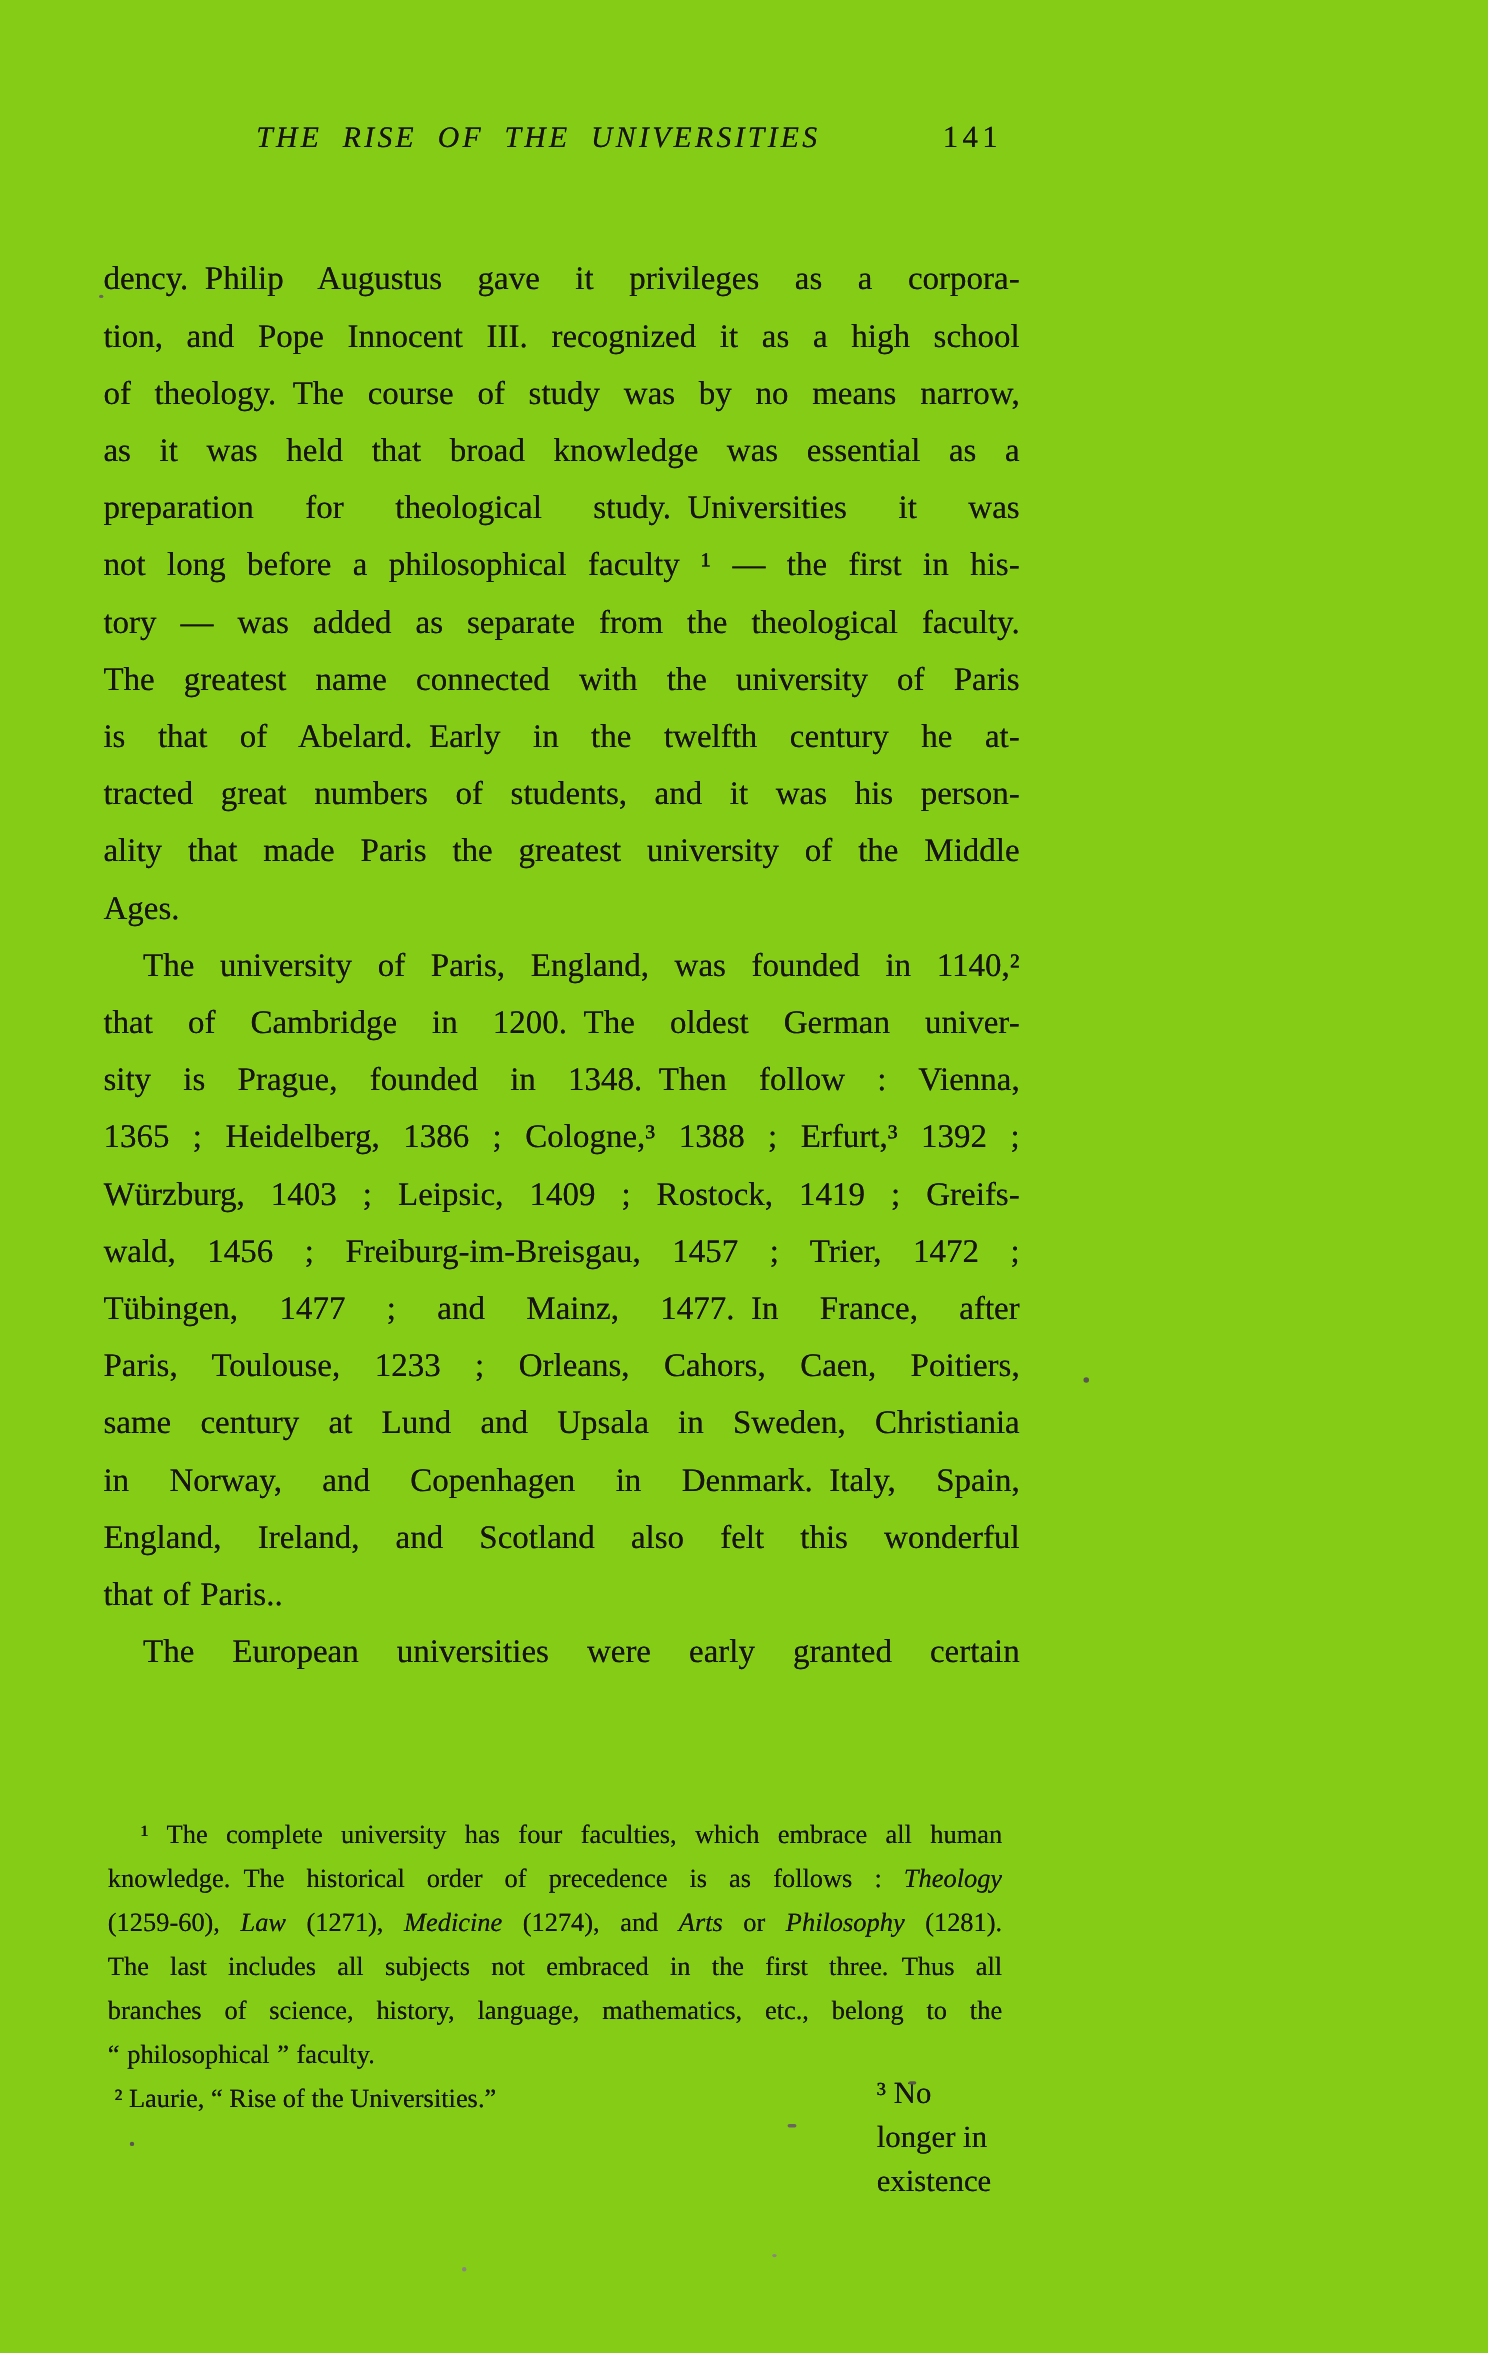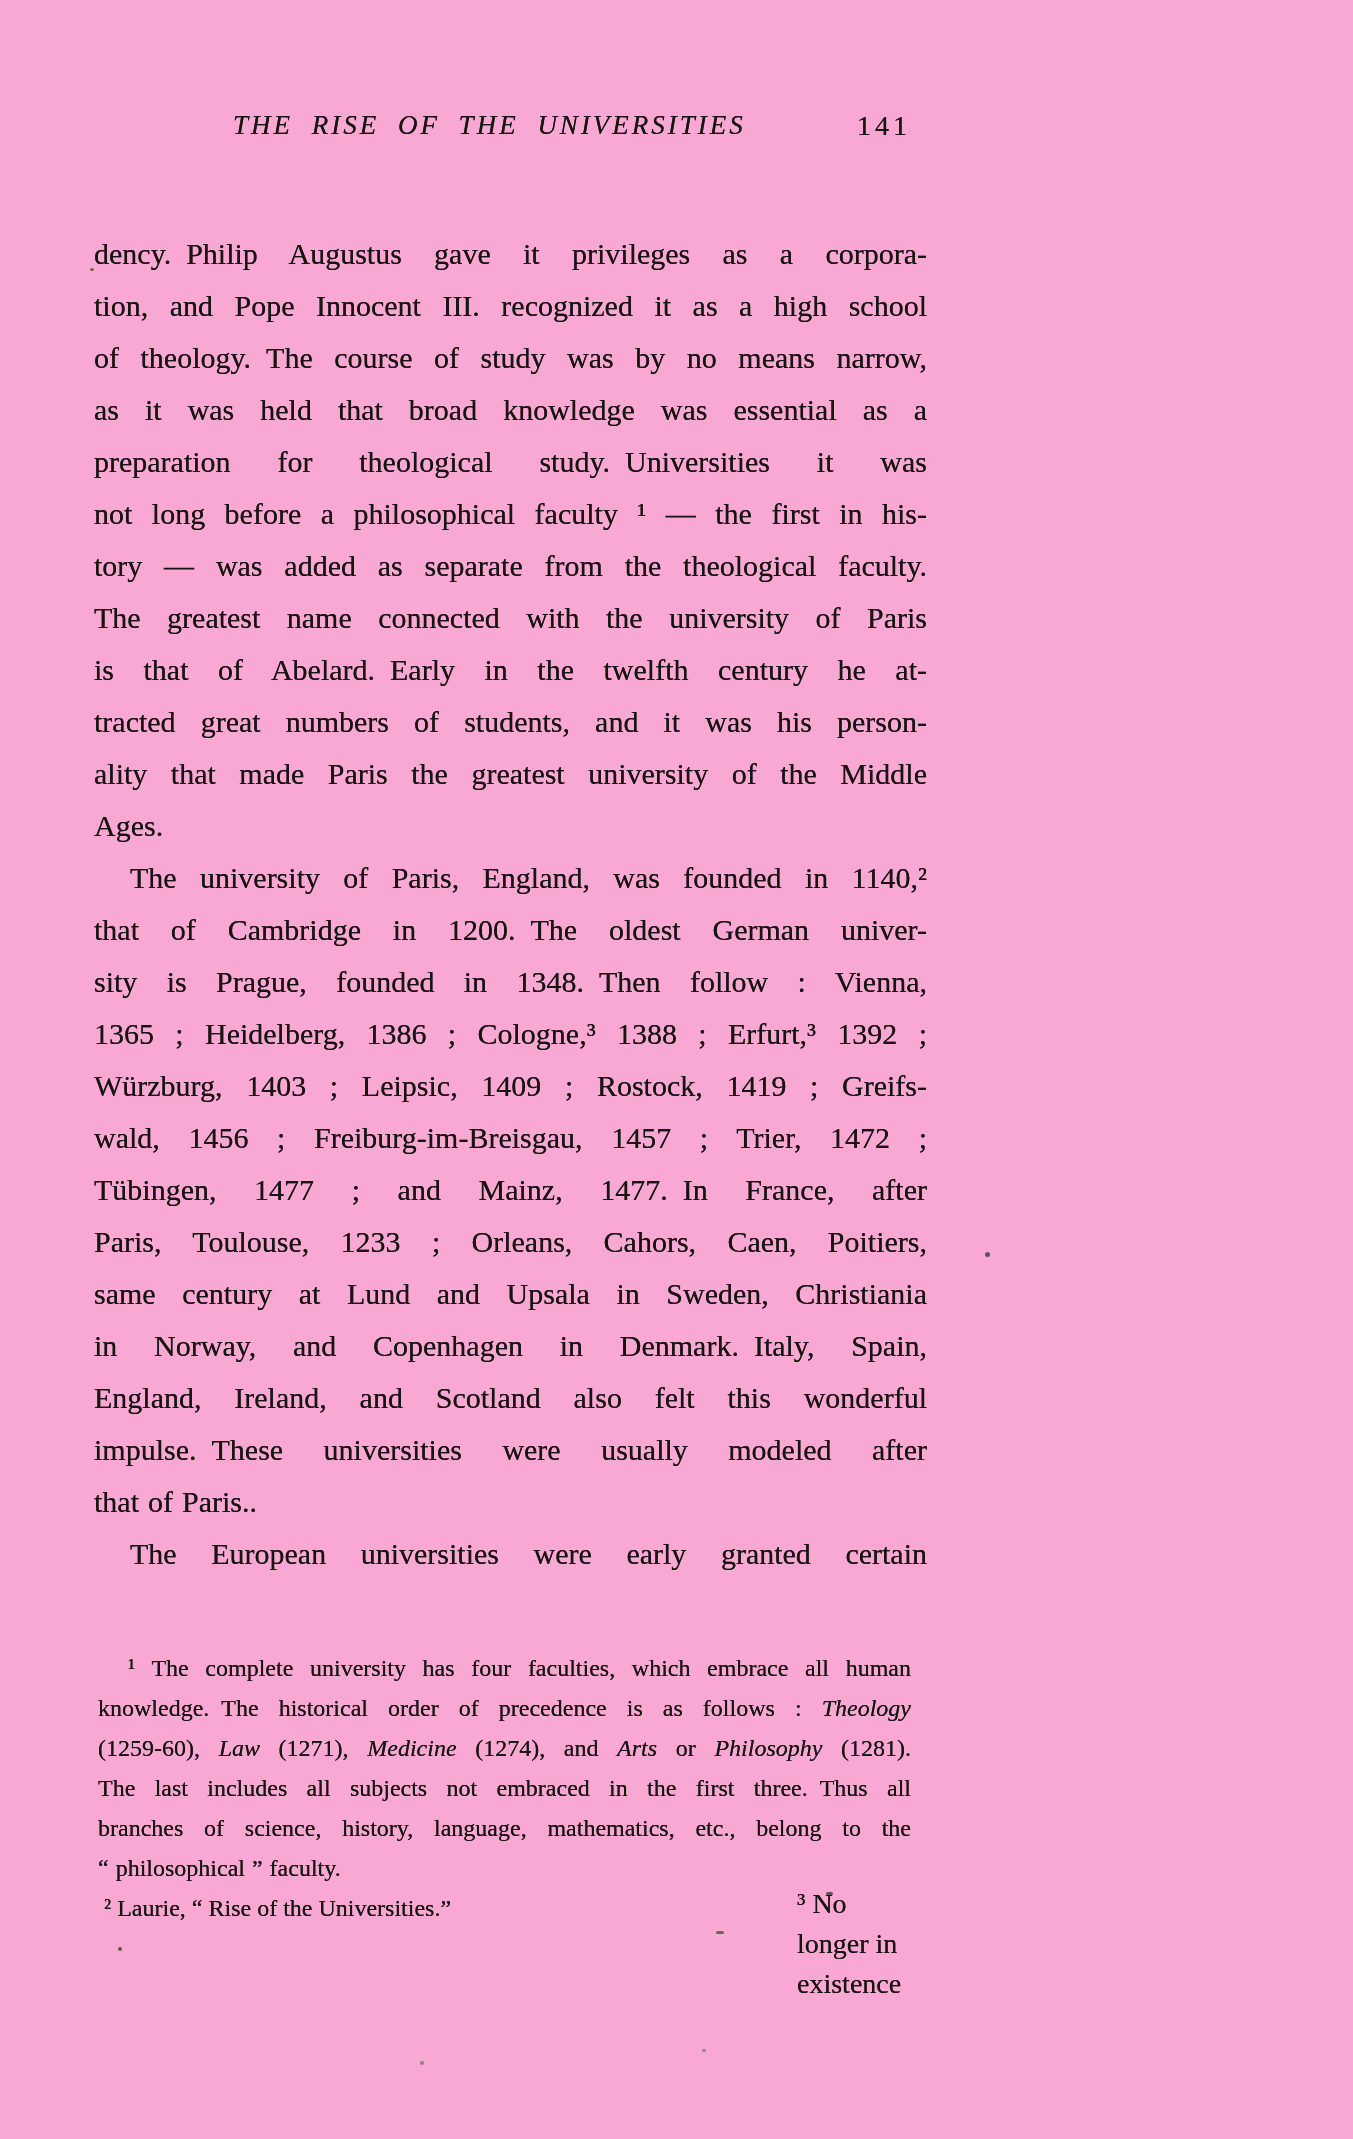--- a/index.html
+++ b/index.html
@@ -1,19 +1,19 @@
 <!DOCTYPE html>
 <html><head>
 <meta charset="utf-8">
 <style>
   html,body { margin:0; padding:0; background:#e8e8e6; }
   .page {
     position:relative;
     width:1353px; height:2139px;
-    background:#f9a8d4;
+    background:#84cc16;
     font-family:"Liberation Serif", serif;
     color:#171412;
     overflow:hidden;
     text-shadow:0 0 0.55px rgba(15,12,10,0.85);
   }
   .column { position:absolute; left:78px; width:833px; }
 
   
   .header { top:110px; height:46px; }
   .running-title {
@@ -94,21 +94,20 @@
         <div class="bline">that of Cambridge in 1200. The oldest German univer-</div>
         <div class="bline">sity is Prague, founded in 1348. Then follow : Vienna,</div>
         <div class="bline">1365 ; Heidelberg, 1386 ; Cologne,³ 1388 ; Erfurt,³ 1392 ;</div>
         <div class="bline">Würzburg, 1403 ; Leipsic, 1409 ; Rostock, 1419 ; Greifs-</div>
         <div class="bline">wald, 1456 ; Freiburg-im-Breisgau, 1457 ; Trier, 1472 ;</div>
         <div class="bline">Tübingen, 1477 ; and Mainz, 1477. In France, after</div>
         <div class="bline">Paris, Toulouse, 1233 ; Orleans, Cahors, Caen, Poitiers,</div>
         <div class="bline">same century at Lund and Upsala in Sweden, Christiania</div>
         <div class="bline">in Norway, and Copenhagen in Denmark. Italy, Spain,</div>
         <div class="bline">England, Ireland, and Scotland also felt this wonderful</div>
-        <div class="bline">impulse. These universities were usually modeled after</div>
         <div class="bline endline">that of Paris..</div>
       </div>
       <div class="paragraph">
         <div class="bline indent">The European universities were early granted certain</div>
       </div>
     </div>
 
   <div class="column fnotes">
     <div id="fn1">
         <div class="fline indent"><span>¹ The complete university has four faculties, which embrace all human</span></div>

